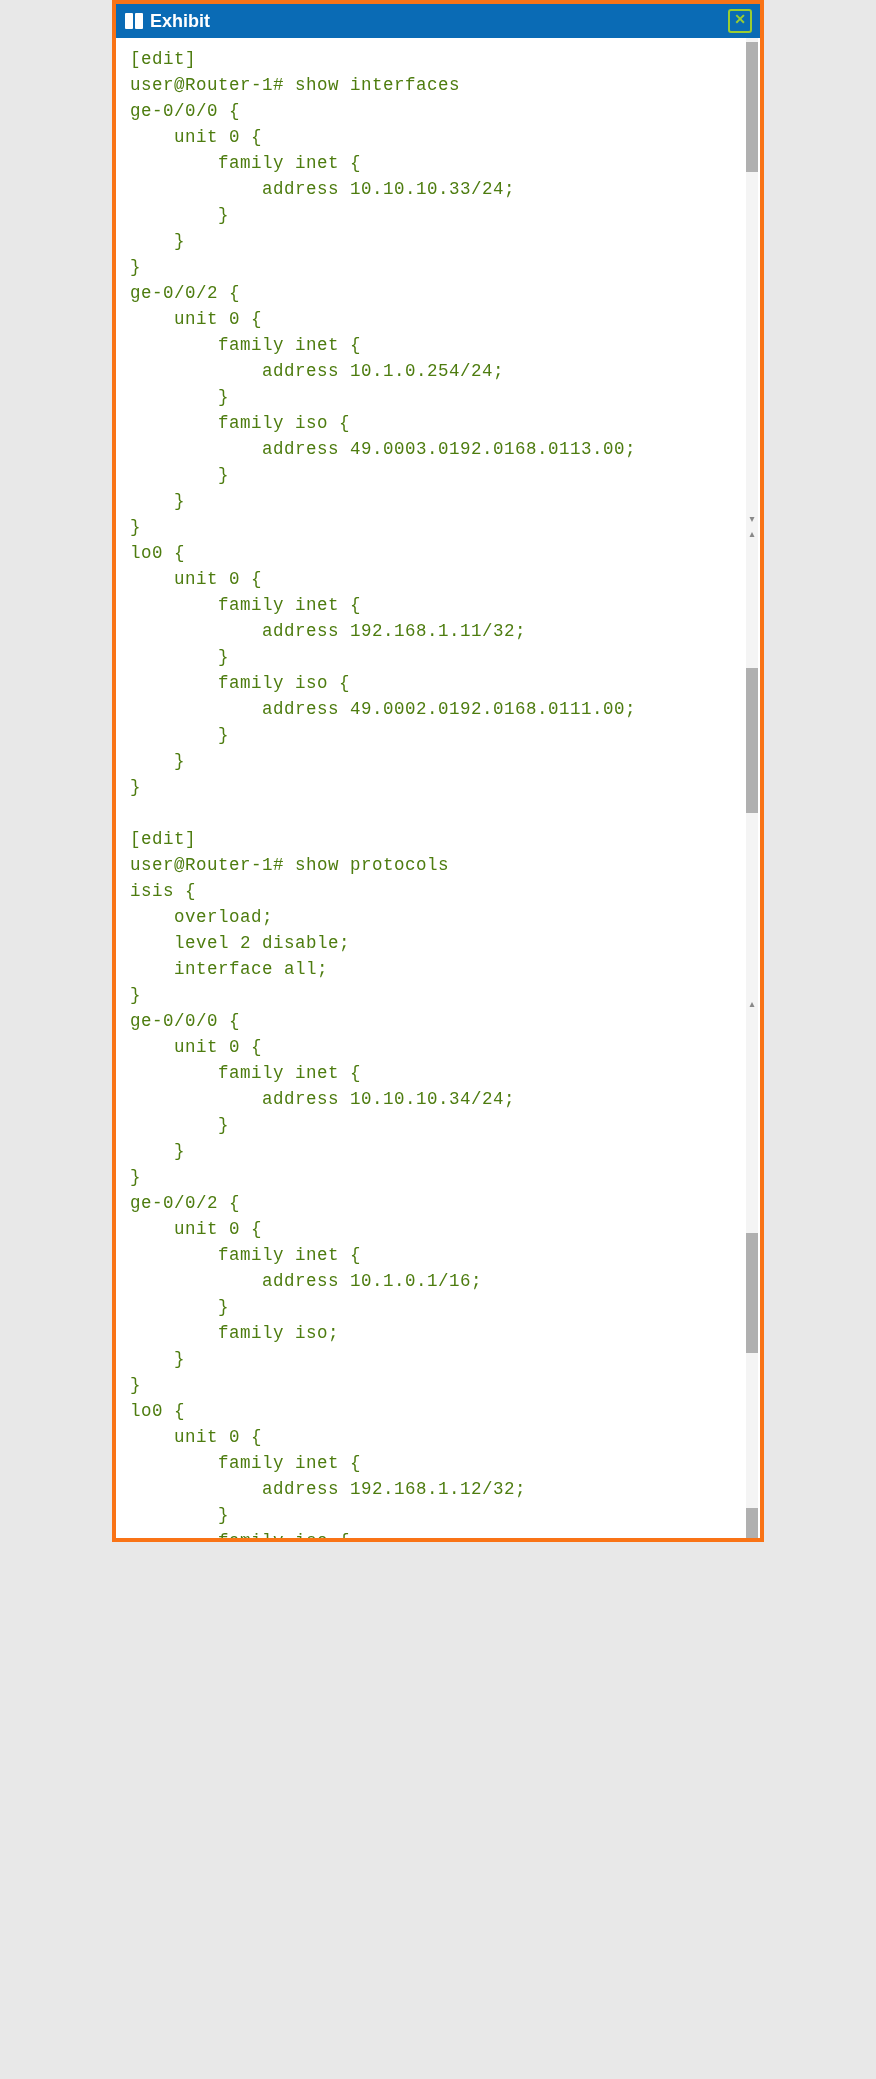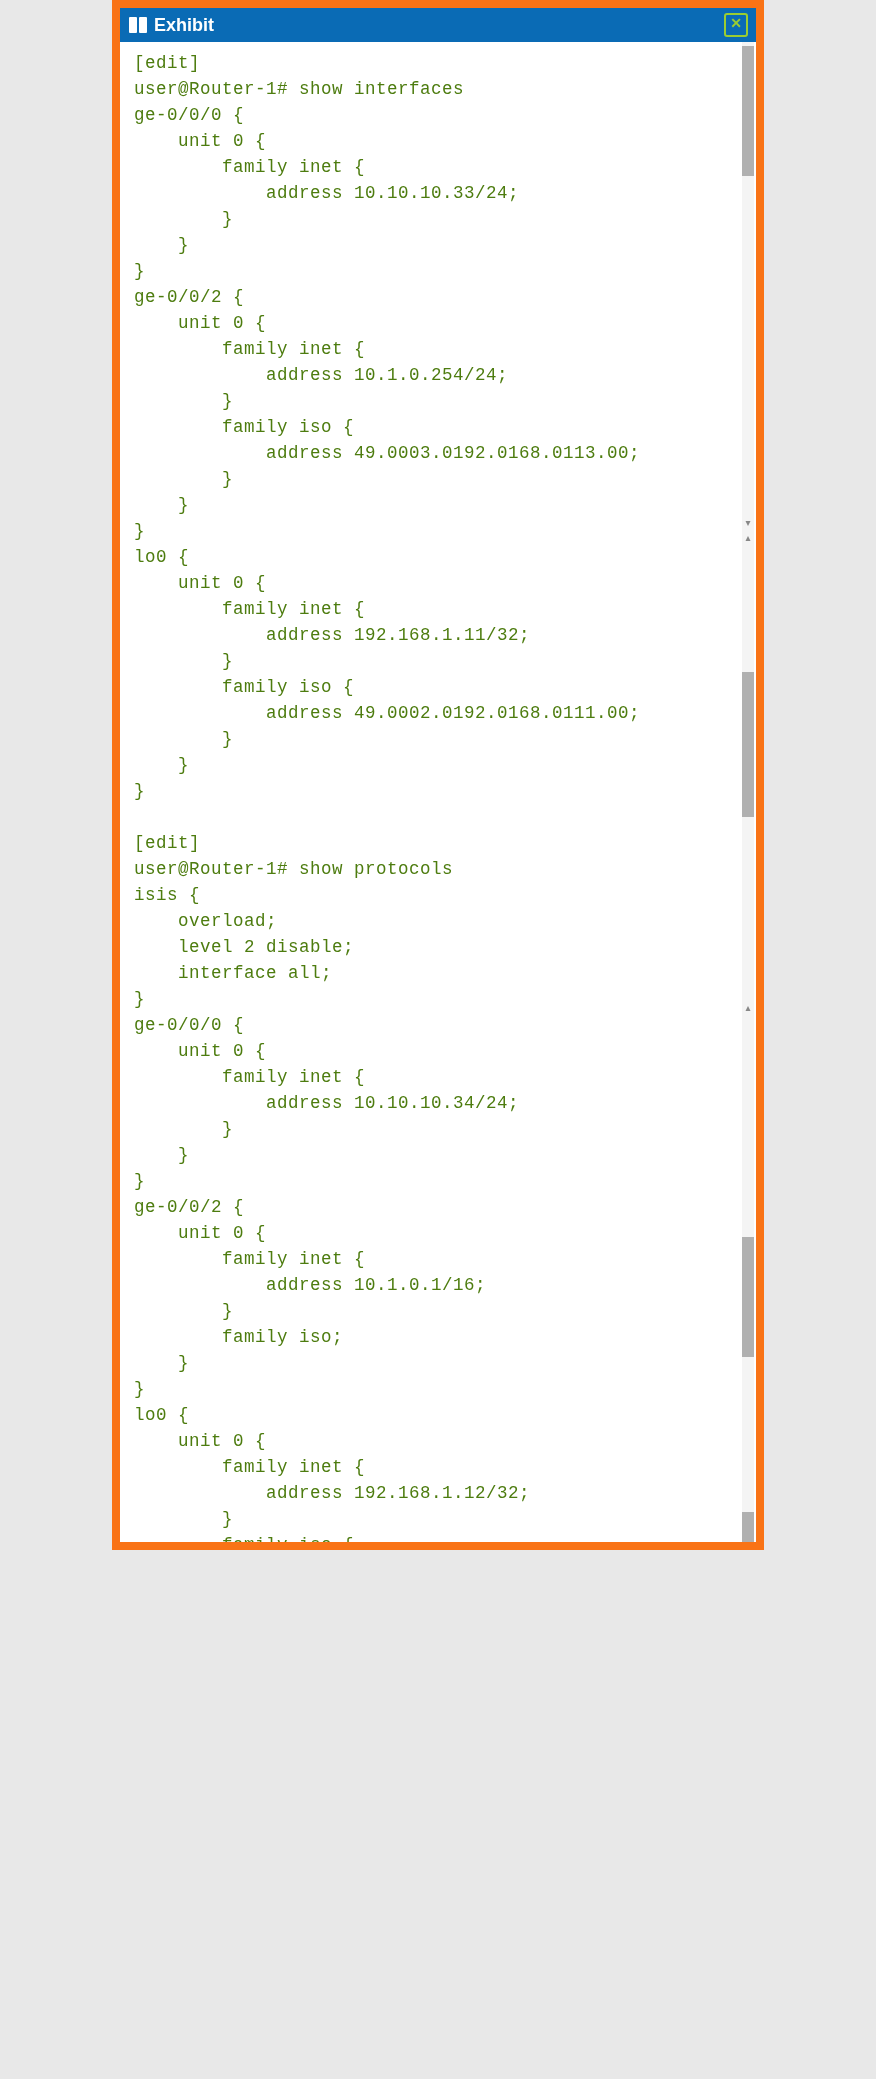--- a/index.html
+++ b/index.html
@@ -1,19 +1,19 @@
 <!DOCTYPE html>
 <html><head>
 <meta charset="utf-8">
 <style>
   html,body{margin:0;padding:0;background:#e8e8e8;}
   .window{
     width:652px;
     margin:0 auto;
-    border:8px solid #f97316;
+    border:4px solid #f97316;
     background:#fff;
     box-sizing:border-box;
     font-family:Arial,Helvetica,sans-serif;
   }
   .titlebar{
     background:#0a6bb5;
     color:#fff;
     height:34px;
     display:flex;
     align-items:center;

